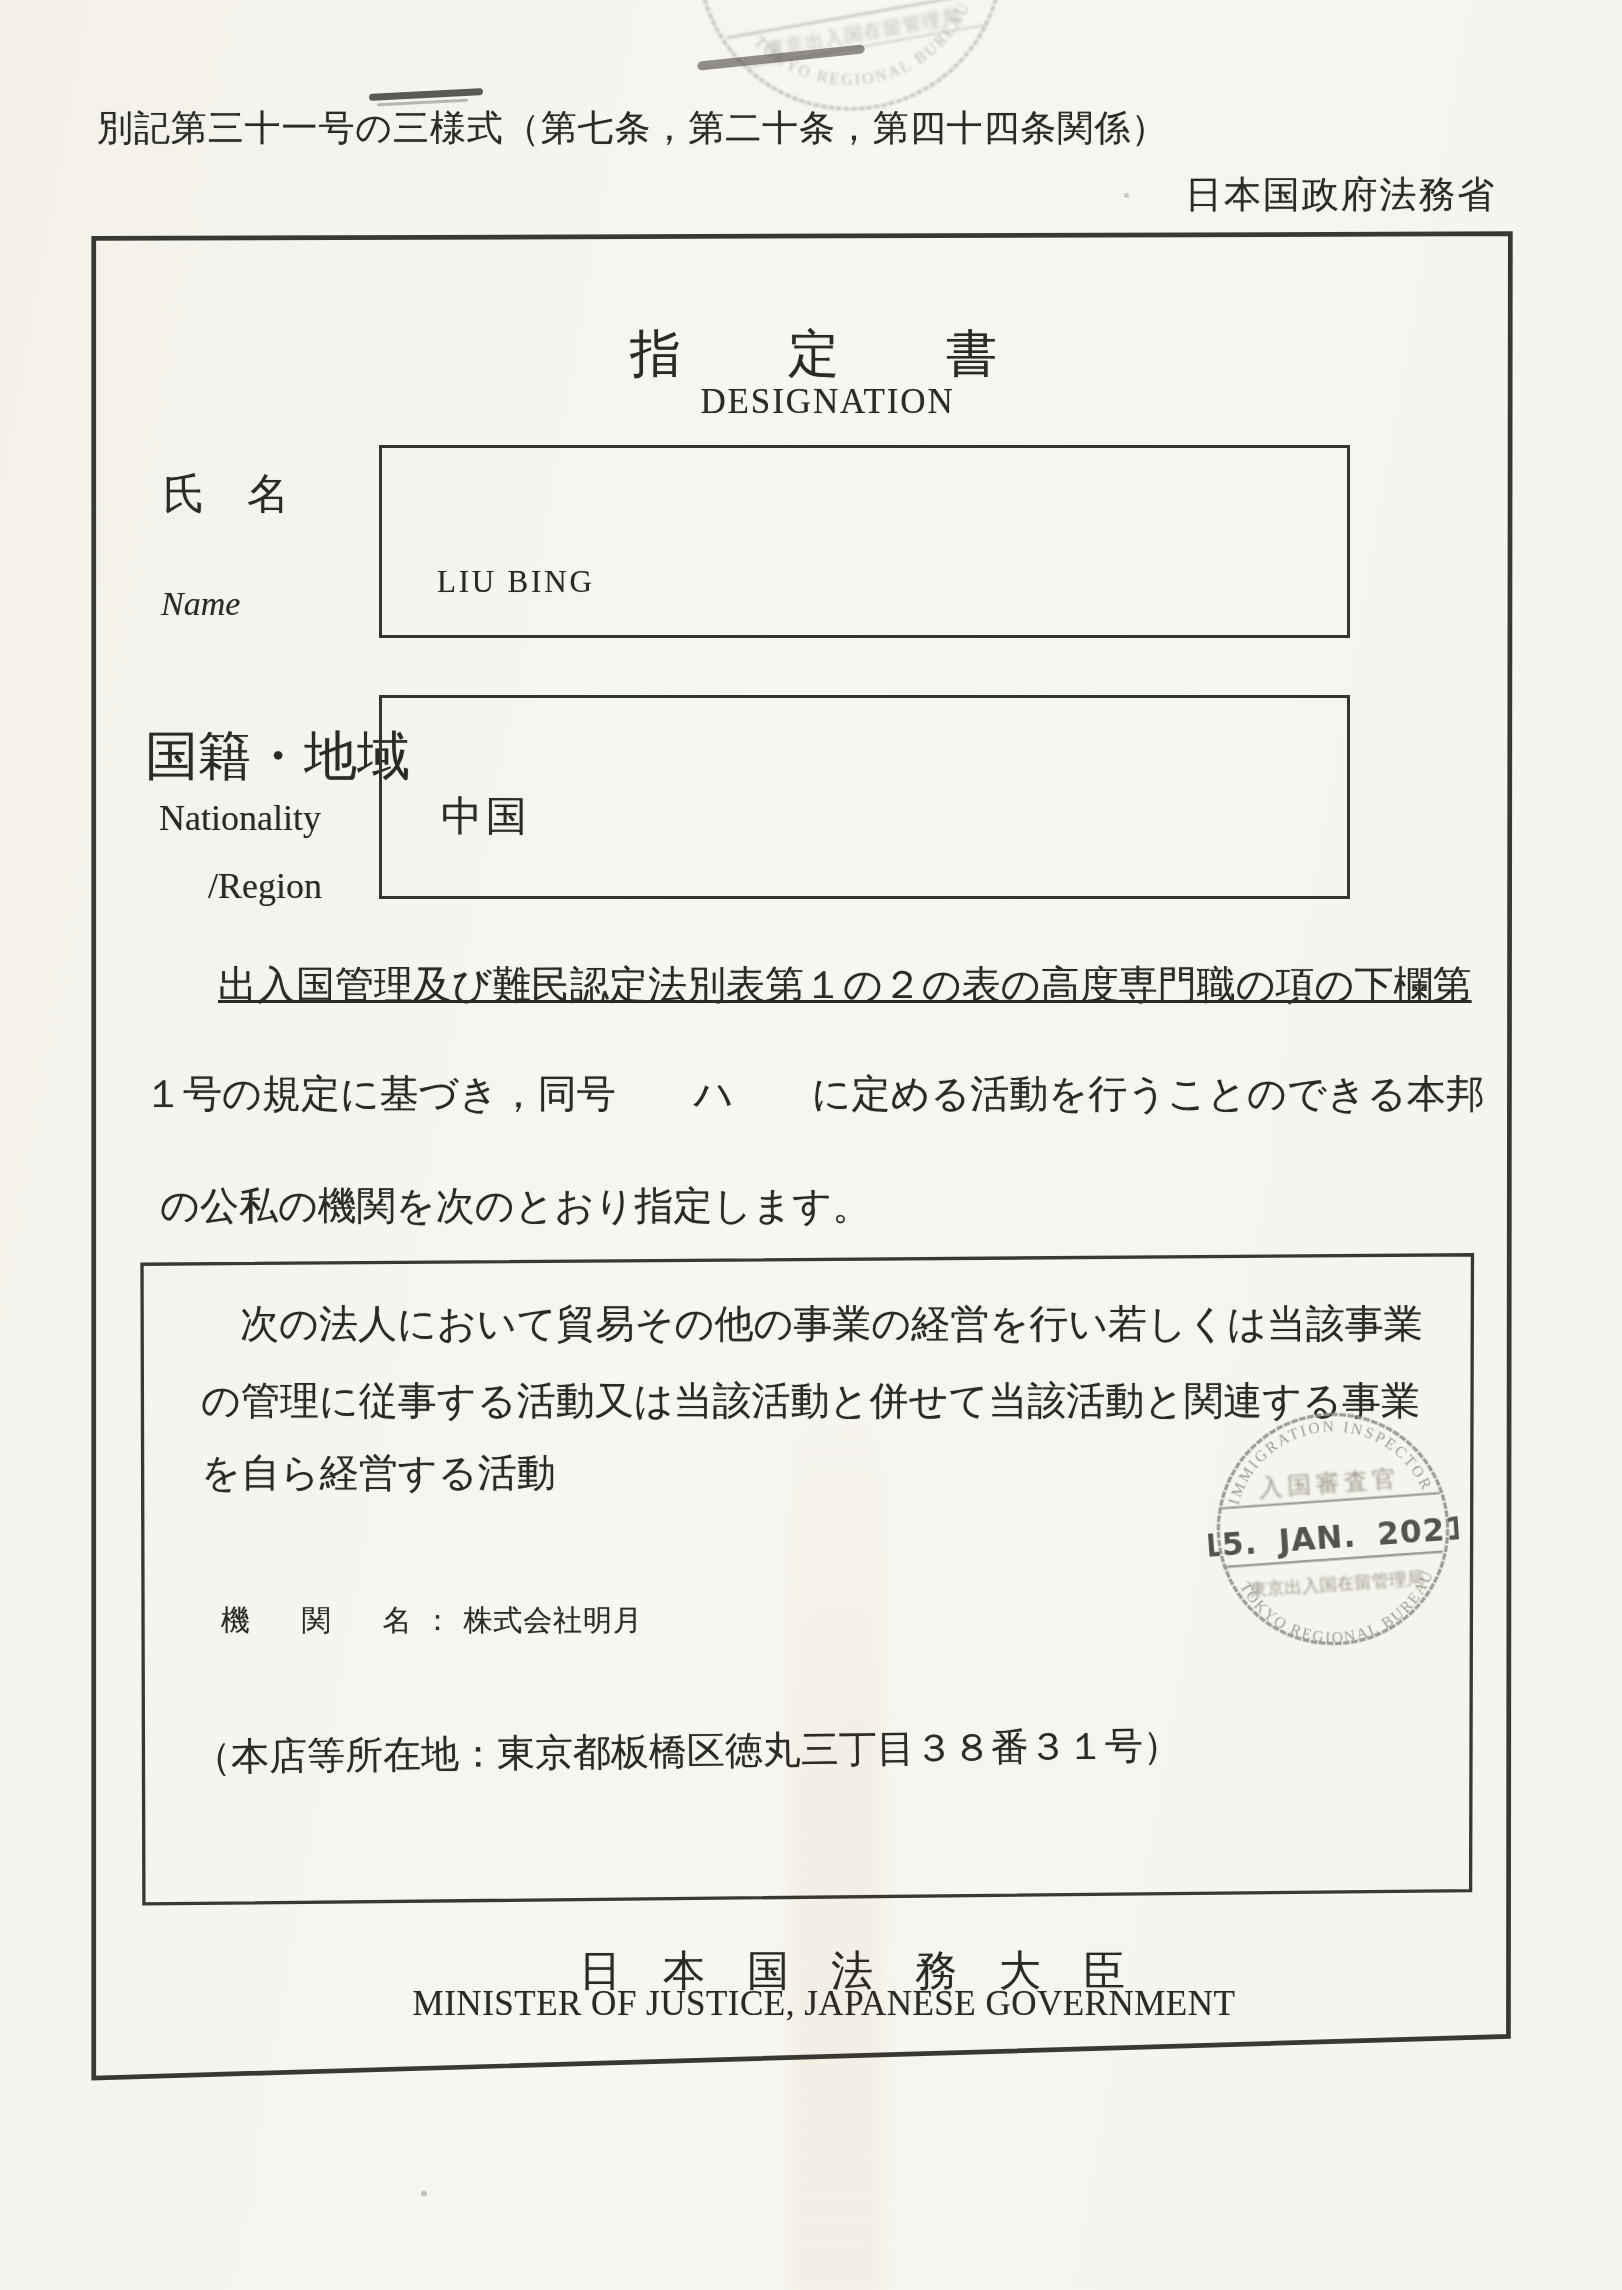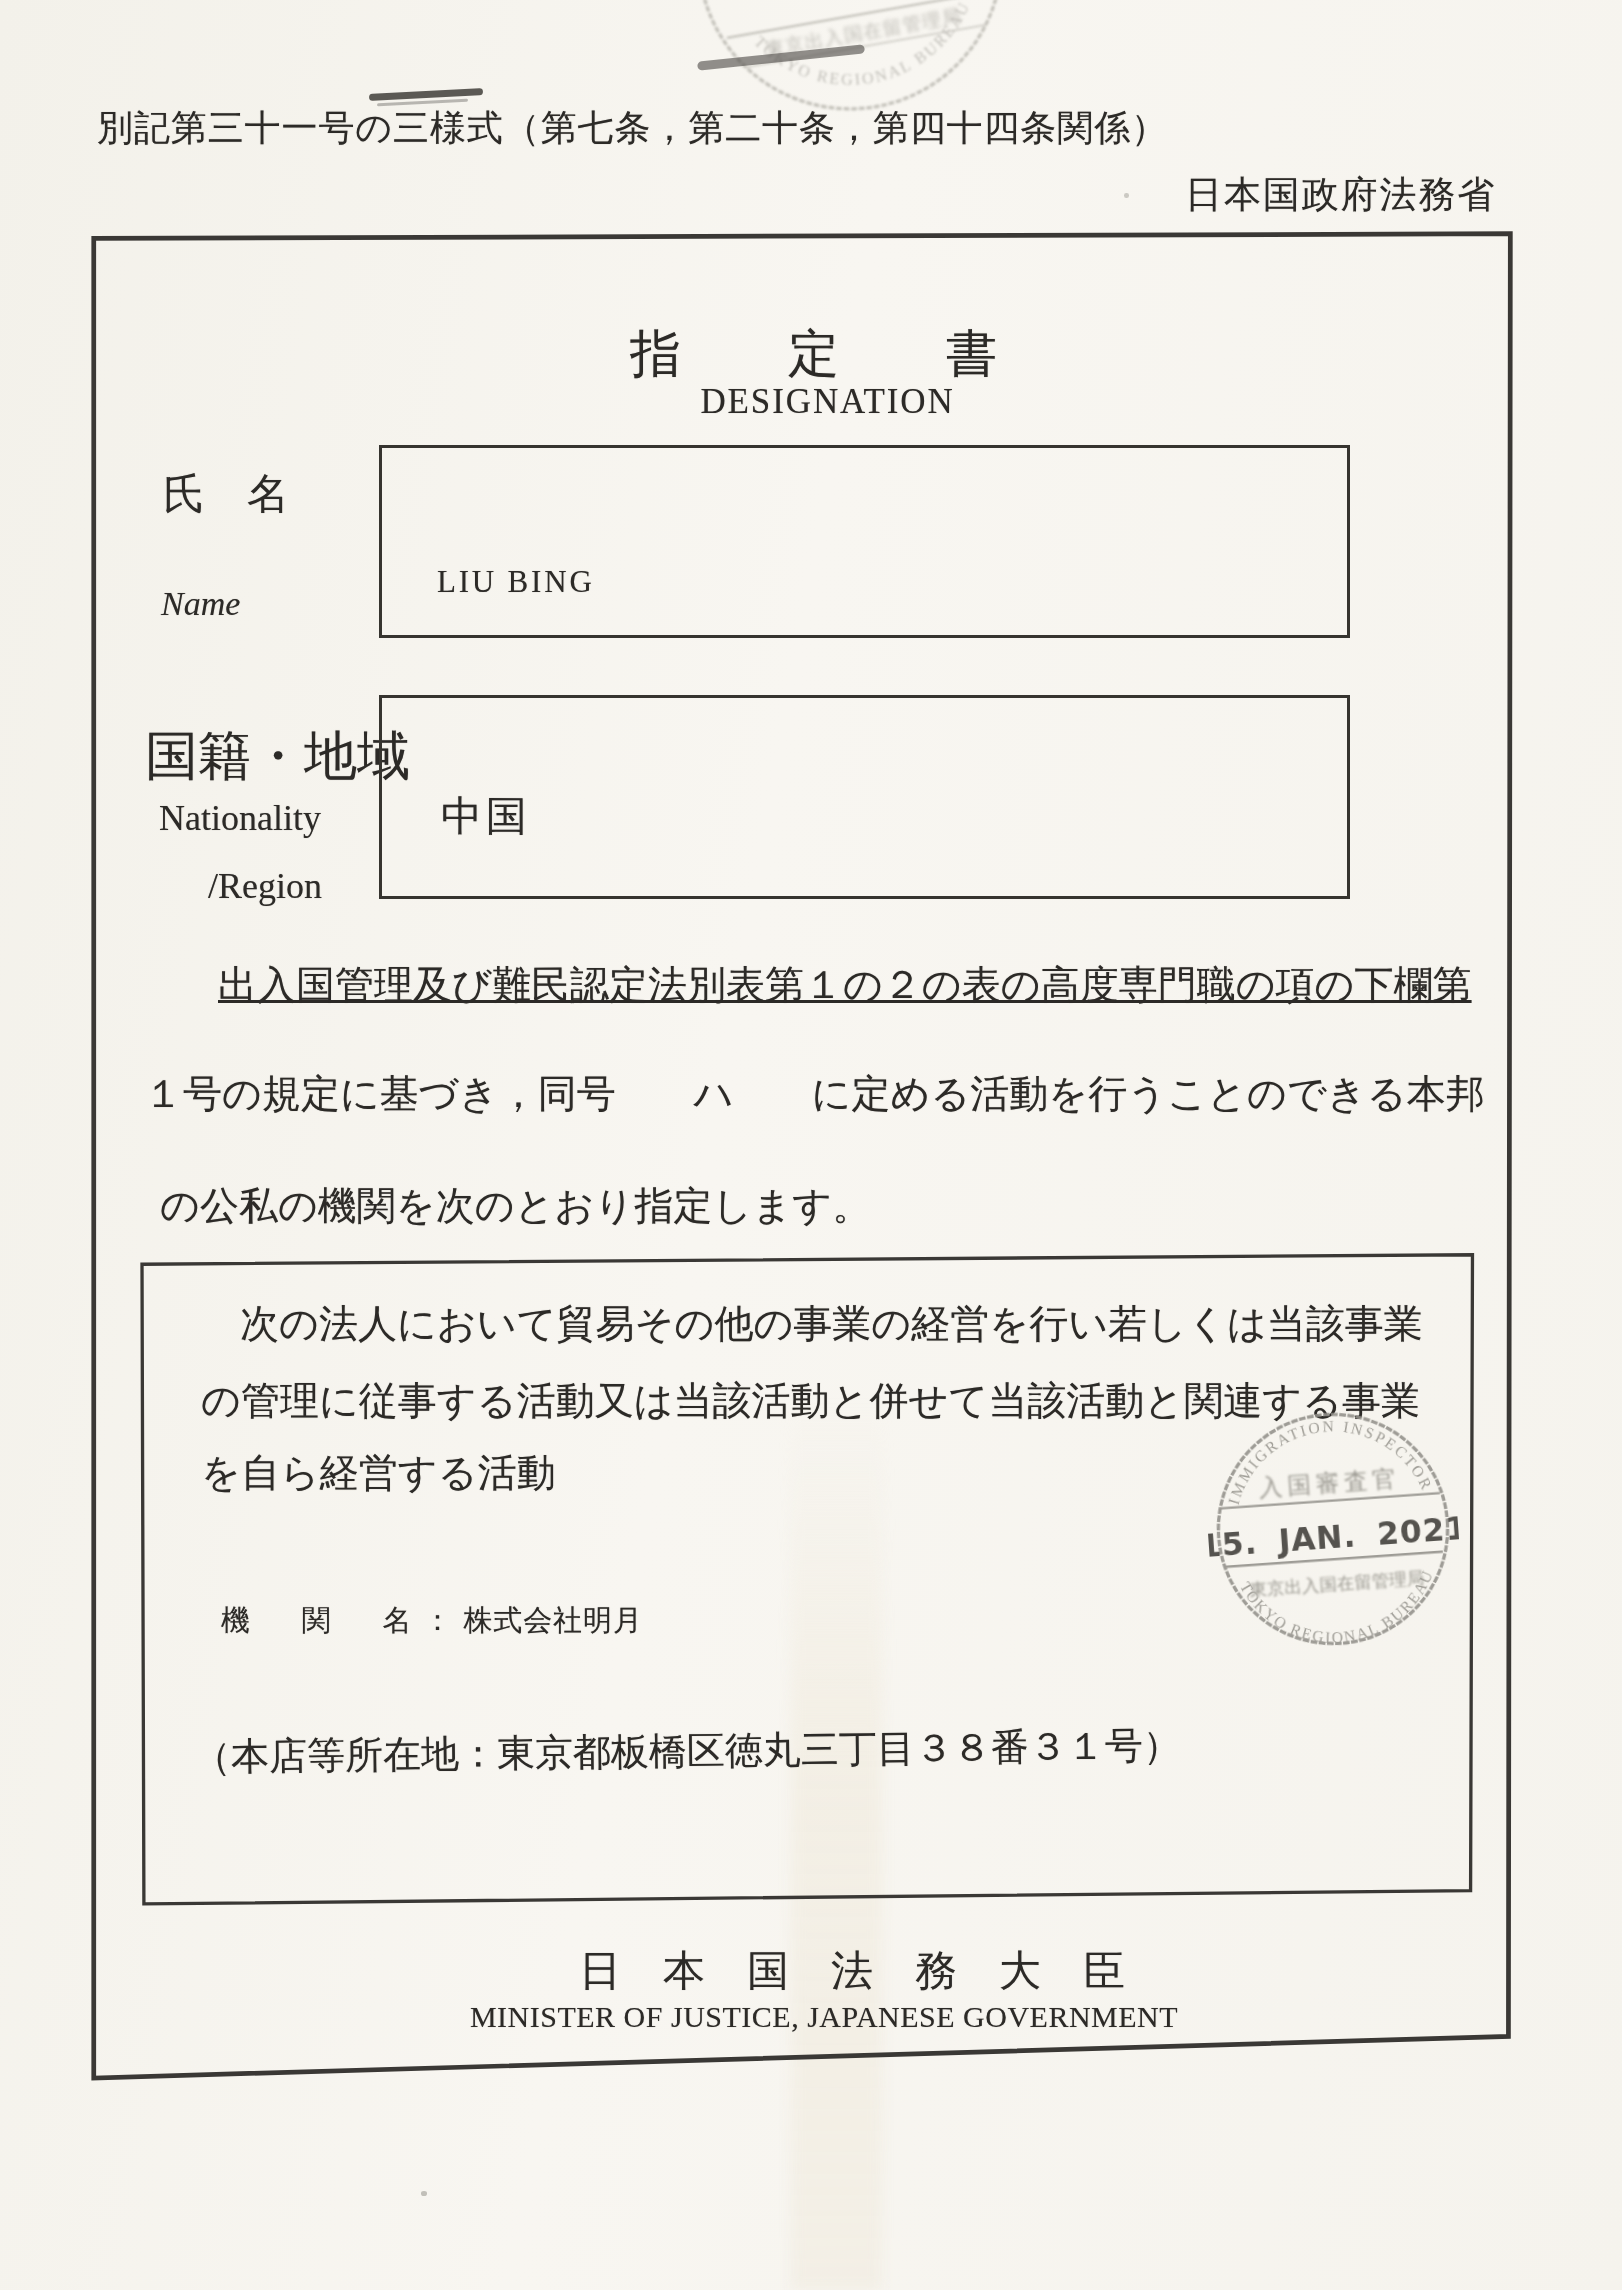--- a/index.html
+++ b/index.html
@@ -50,21 +50,21 @@
   #act2 { left:201px; top:1374px; }
   #act3 { left:201px; top:1446px; }
   #orgLine  { left:221px; top:1601px; font-size:29px; white-space:nowrap; }
   #orgLabel { letter-spacing:11.4px; }
   #orgName  { letter-spacing:0.9px; }
   #addrLine { left:193px; top:1732px; font-size:38px; white-space:nowrap;
               transform:rotate(-0.7deg); transform-origin:left center; }
 
   
   #sigJa { left:142px; top:1943px; width:1420px; font-size:42px; }
-  #sigEn { left:114px; top:1984px; width:1420px; font-size:30px; letter-spacing:0.5px;margin-top:16px; }
+  #sigEn { left:114px; top:1984px; width:1420px; font-size:35px; letter-spacing:0.5px; }
 
   
   #topStamp  { left:674px; top:-210px; width:350px; height:322px;
                transform:rotate(-10deg); opacity:.55; filter:blur(0.8px); }
   #dateStamp { left:1208px; top:1404px; width:250px; height:250px;
                transform:rotate(-4deg); opacity:.88; filter:blur(0.3px); }
   .stampTxt  { fill:#93918a; }
   .stampJa   { fill:#8f8d85; }
 
   

